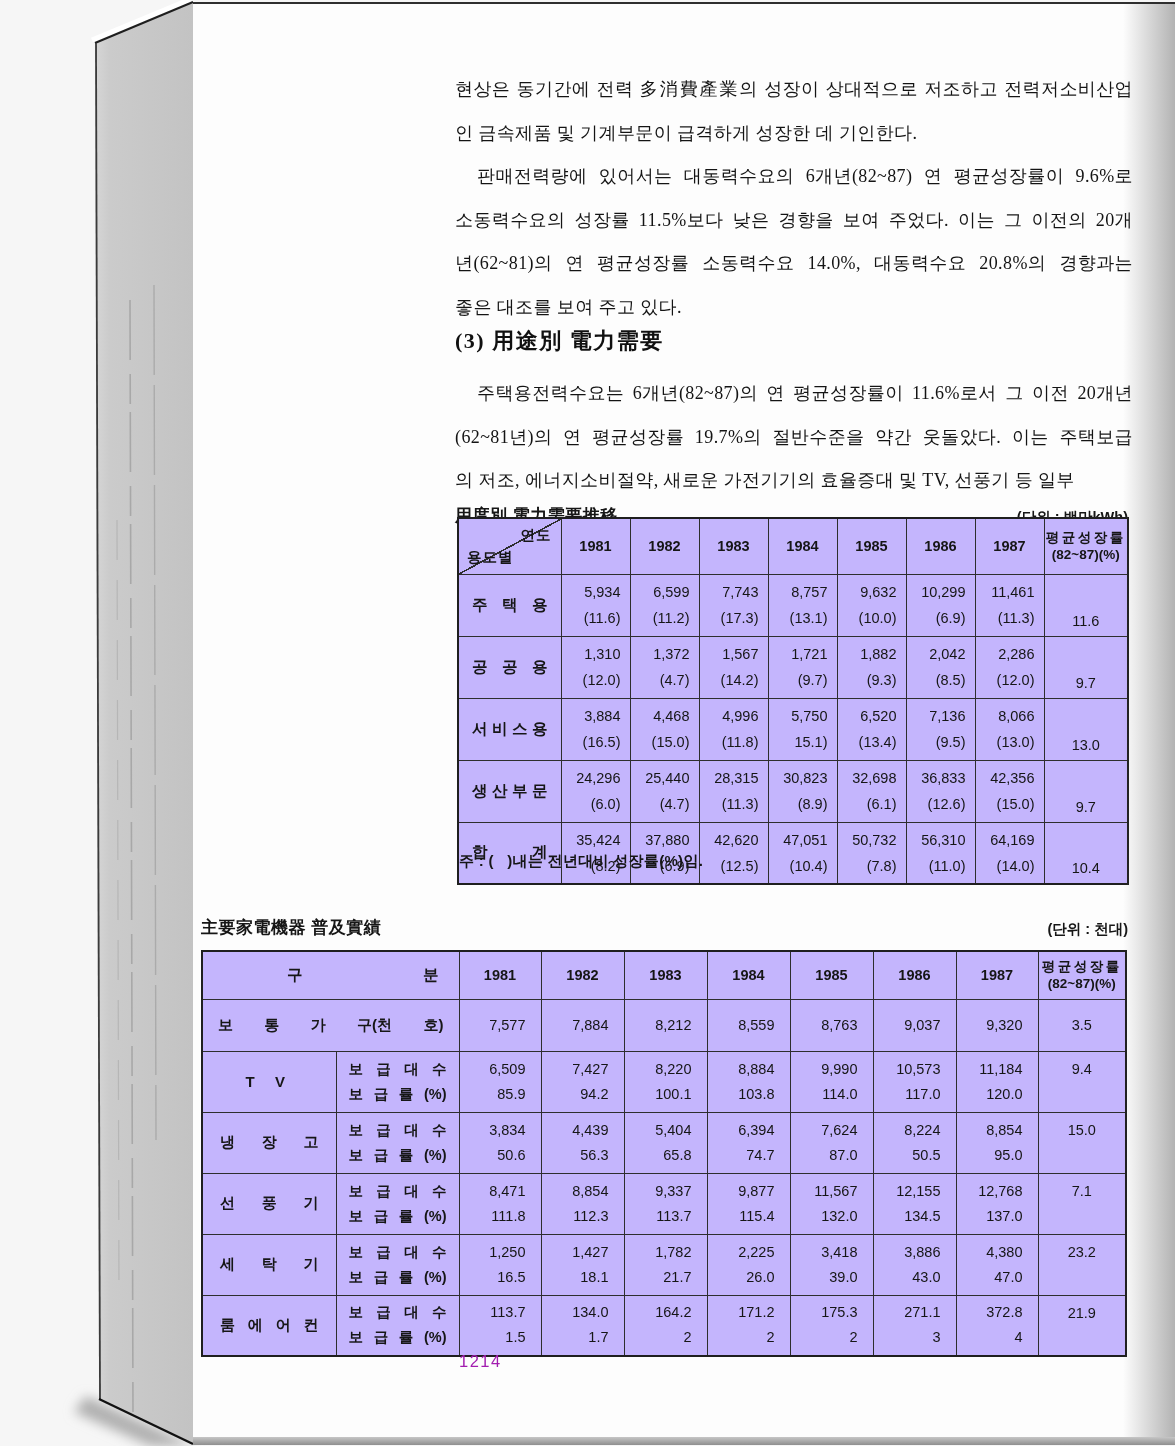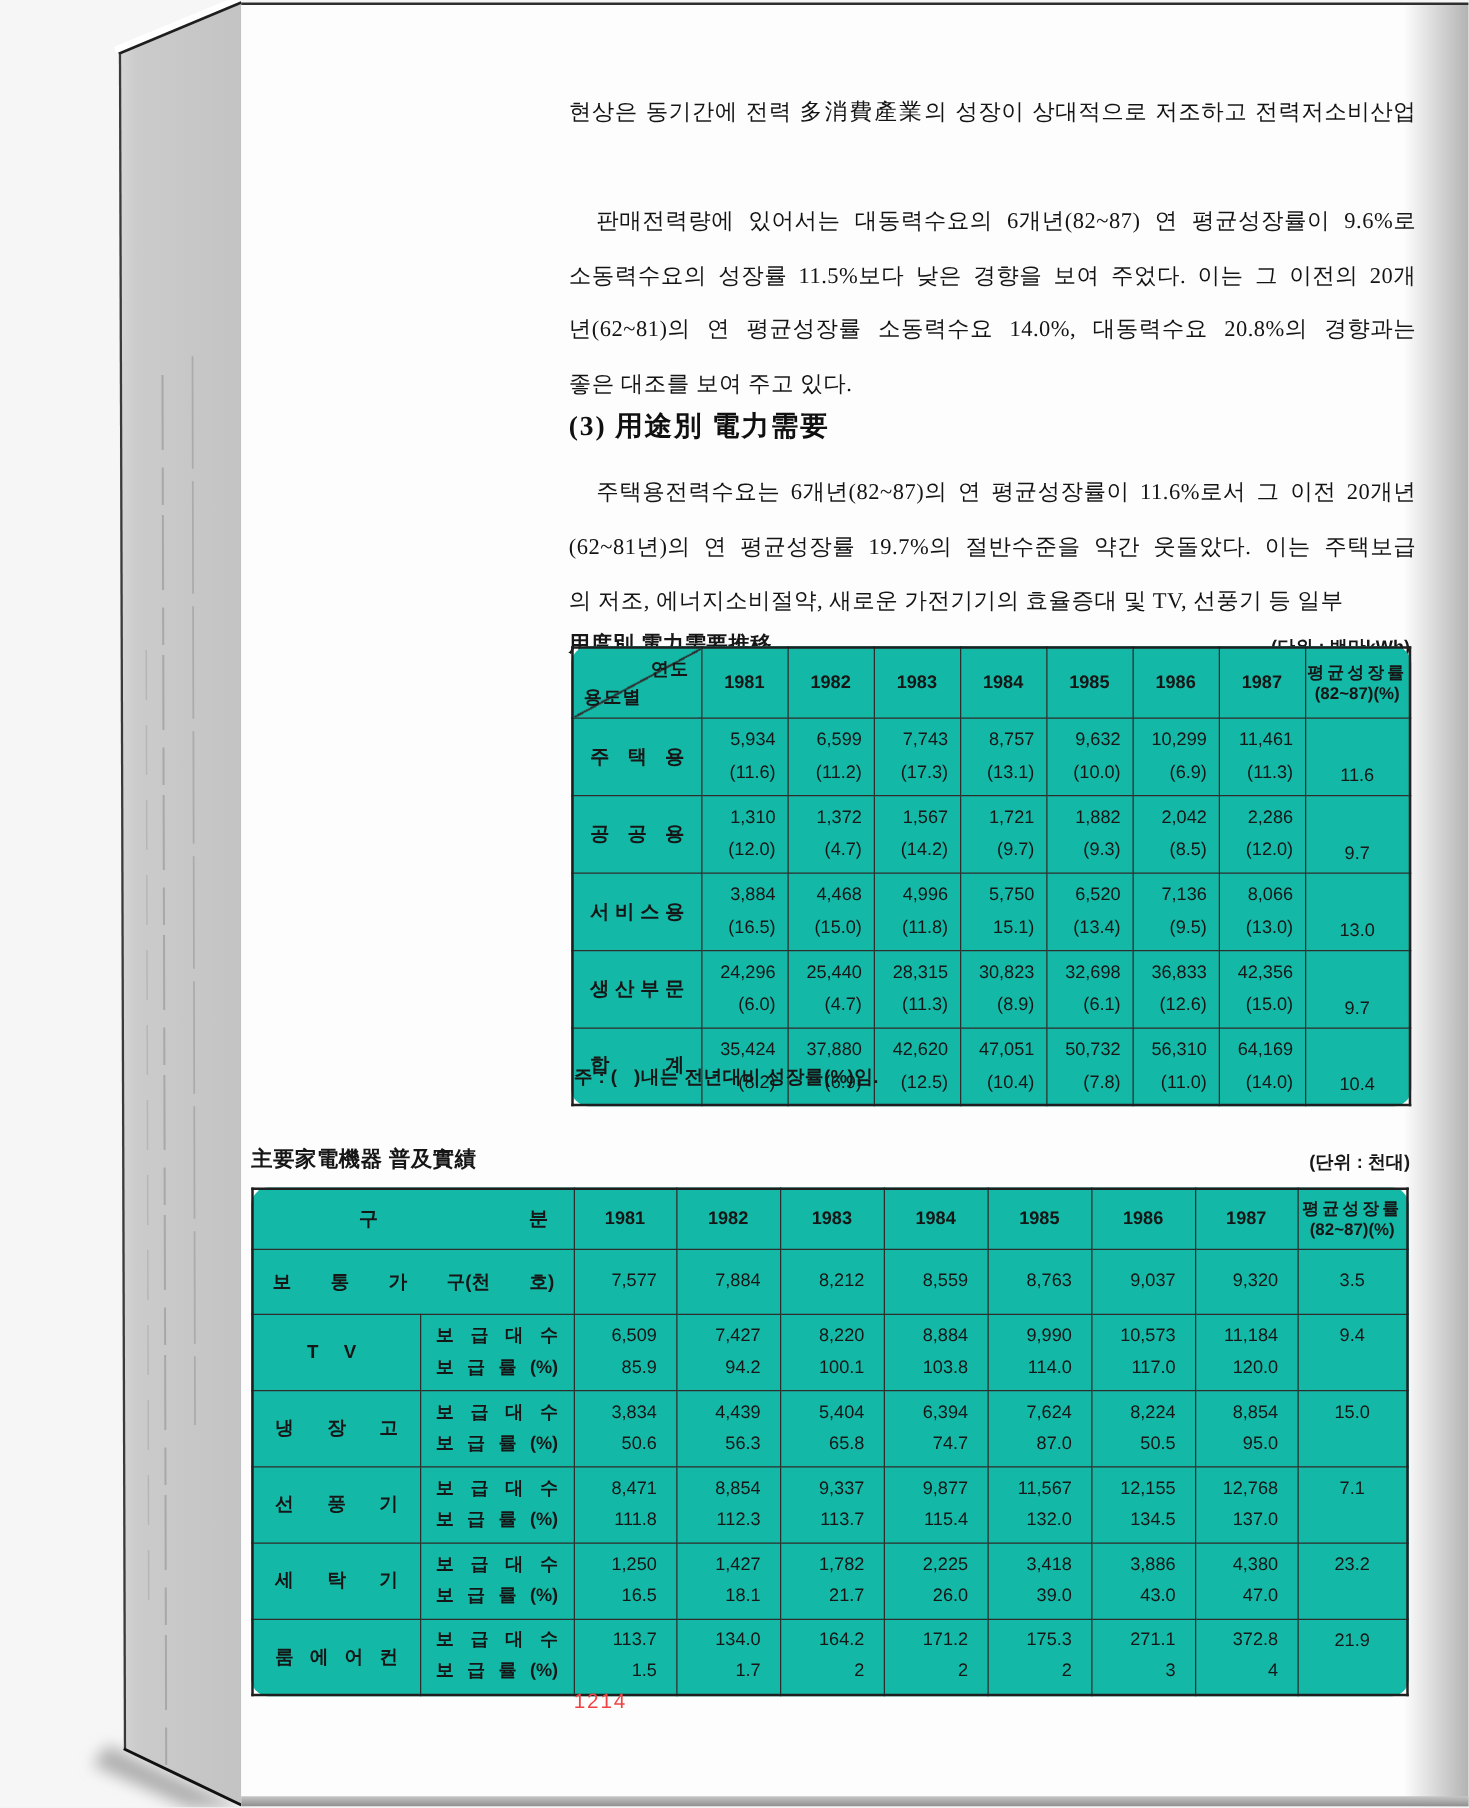--- a/index.html
+++ b/index.html
@@ -38,21 +38,21 @@
   .section-heading{
     position:absolute; left:262px; top:320px; height:34px; line-height:34px;
     font-family:Liberation Serif, serif;
     font-size:22px; font-weight:bold; letter-spacing:1.5px; color:#101010;
   }
   
   .tcaption{ position:absolute; display:flex; justify-content:space-between; align-items:flex-end; }
   .tcaption .ttl{ font-size:17px; font-weight:bold; letter-spacing:0.5px; }
   .tcaption .unit{ font-size:14.5px; font-weight:bold; }
   
-  table{ border-collapse:collapse; table-layout:fixed; background:#14b8a6;border-radius:14px; }
+  table{ border-collapse:collapse; table-layout:fixed; background:#c4b5fd; }
   table{ border:2px solid #1f1f1f; }
   th,td{ border:1px solid #2e2e2e; padding:0; font-weight:normal; overflow:hidden; }
   #table1{ position:absolute; left:264px; top:513px; width:670px; }
   #table1 tr.hdr{ height:56px; }
   #table1 tr.drow{ height:62px; }
   .yh{ font-size:14.5px; font-weight:600; text-align:center; }
   .avgh{ font-size:13.5px; font-weight:600; line-height:17px; text-align:center; }
   .avgh .l1{ letter-spacing:2.5px; }
   .diag{
     position:relative;
@@ -79,21 +79,21 @@
   .hh-num{ text-align:right; padding-right:15px; font-size:14.5px; }
   .hh-avg{ text-align:center; font-size:14.5px; }
   .t2name{ font-size:15px; font-weight:600; text-align:justify; text-align-last:justify; padding:0 17px; }
   .t2name.center{ text-align:center; text-align-last:center; letter-spacing:8px; }
   .t2metric div{ text-align:justify; text-align-last:justify; line-height:25px; font-size:14.5px; font-weight:600; padding:0 12px; }
   .t2num{ vertical-align:middle; }
   .t2num div{ text-align:right; line-height:25px; font-size:14.5px; padding-right:15px; }
   .t2avg{ vertical-align:top; text-align:center; padding-top:5px; line-height:25px; font-size:14.5px; }
   .pagenum{
     position:absolute; left:266px; top:1348px;
-    font-size:16.5px; letter-spacing:1.5px; color:#ef4444;
+    font-size:16.5px; letter-spacing:1.5px; color:#a21caf;
   }
 </style>
 </head>
 <body>
 
 <div class="canvas">
 
   <svg class="spine-svg" width="1175" height="1446">
     <defs>
       <linearGradient id="spineGrad" x1="0" y1="0" x2="1" y2="0">
@@ -113,20 +113,21 @@
     <line x1="99" y1="1399" x2="193" y2="1444" stroke="#111111" stroke-width="2.4"></line>
     <line x1="130" y1="300" x2="133" y2="1420" stroke="#a8a8a8" stroke-width="1.6" stroke-dasharray="60 14 30 8"></line>
     <line x1="154" y1="285" x2="156" y2="1140" stroke="#ababab" stroke-width="1.4" stroke-dasharray="90 10"></line>
     <line x1="117" y1="520" x2="119" y2="1300" stroke="#b6b6b6" stroke-width="1.2" stroke-dasharray="40 20"></line>
   </svg>
 
   <div class="page">
 
     <div class="bodytext" style="top:64px">
         <div class="bline">현상은 동기간에 전력 多消費產業의 성장이 상대적으로 저조하고 전력저소비산업</div>
+        <div class="bline last">인 금속제품 및 기계부문이 급격하게 성장한 데 기인한다.</div>
       </div>
     <div class="bodytext" style="top:151px">
         <div class="bline indent">판매전력량에 있어서는 대동력수요의 6개년(82~87) 연 평균성장률이 9.6%로</div>
         <div class="bline">소동력수요의 성장률 11.5%보다 낮은 경향을 보여 주었다. 이는 그 이전의 20개</div>
         <div class="bline">년(62~81)의 연 평균성장률 소동력수요 14.0%, 대동력수요 20.8%의 경향과는</div>
         <div class="bline last">좋은 대조를 보여 주고 있다.</div>
       </div>
 
     <div class="section-heading">(3) 用途別 電力需要</div>
 

